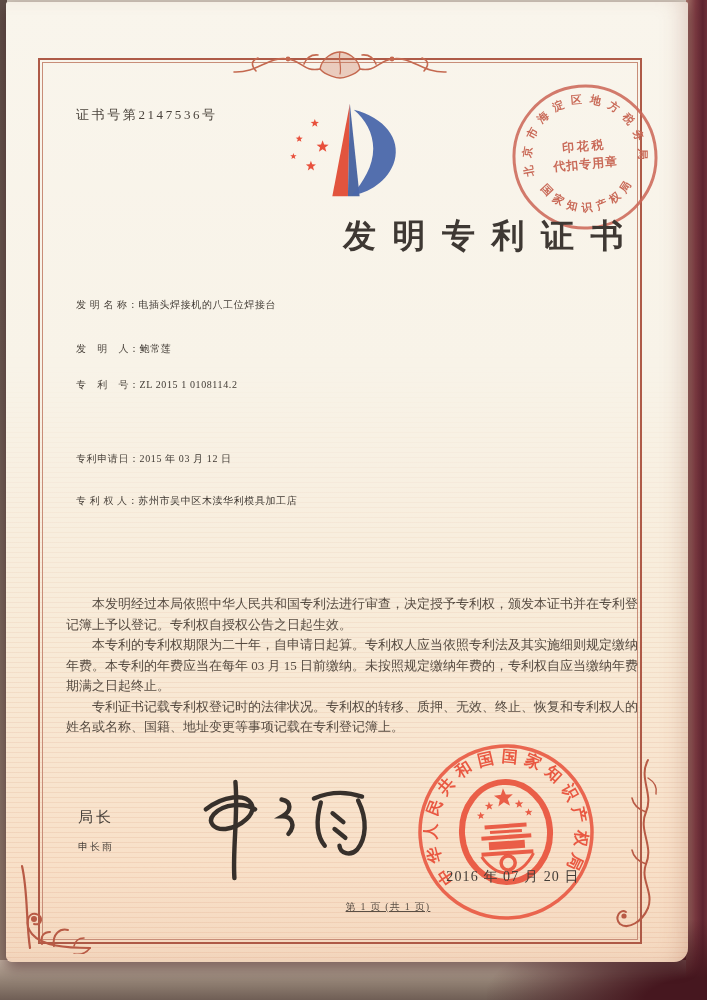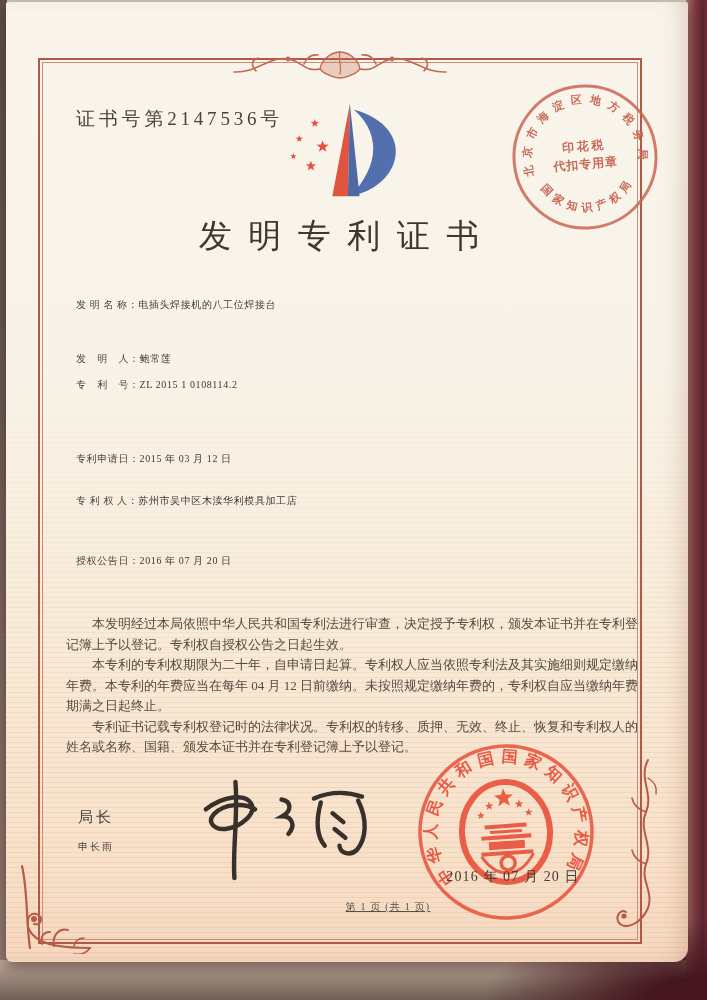--- a/index.html
+++ b/index.html
@@ -29,33 +29,33 @@
     border-radius:2px 2px 14px 6px;
   }
   .frame-outer{
     position:absolute;left:32px;top:56px;width:600px;height:882px;
     border:2px solid #ae5a47;
   }
   .frame-inner{position:absolute;inset:2px;border:1px solid #c88d78;}
 
   .ornament{position:absolute;pointer-events:none;}
 
-  .cert-no{position:absolute;left:70px;top:104px;font-size:19px;letter-spacing:.2em;color:#4a433c;}
+  .cert-no{position:absolute;left:70px;top:104px;font-size:13px;letter-spacing:.2em;color:#4a433c;}
   .logo{position:absolute;left:264px;top:94px;}
   .title{
-    position:absolute;left:32px;top:212px;width:602px;text-align:center;
-    font-size:33px;font-weight:400;letter-spacing:.5em;padding-left:.5em;box-sizing:border-box;
+    position:absolute;left:32px;top:212px;width:602px;text-align:right;
+    font-size:33px;font-weight:700;letter-spacing:.5em;padding-left:.5em;box-sizing:border-box;
     color:#3e3833;
   }
   .field{position:absolute;left:70px;font-size:10px;color:#4b443d;letter-spacing:.06em;}
   .field .val{color:#3f3933;}
-  .f0{top:296px}.f1{top:350px}.f2{top:376px}.f3{top:450px}.f4{top:492px}.f5{top:552px}
+  .f0{top:296px}.f1{top:340px}.f2{top:376px}.f3{top:450px}.f4{top:492px}.f5{top:552px}
 
   .bodytext{
-    position:absolute;left:60px;top:612px;width:572px;
+    position:absolute;left:60px;top:592px;width:572px;
     font-size:13px;line-height:20.5px;color:#564b41;text-align:justify;
   }
   .bodytext p{margin:0;text-indent:2em;}
 
   .signoff-title{position:absolute;left:72px;top:806px;font-size:15px;letter-spacing:.2em;color:#463f39;font-family:Liberation Mono, monospace;}
   .signoff-name{position:absolute;left:72px;top:838px;font-size:10px;letter-spacing:.2em;color:#463f39;}
   .signature{position:absolute;left:170px;top:772px;}
 
   .issuer-seal{position:absolute;left:408px;top:738px;width:184px;height:184px;transform:rotate(-4deg);}
   .seal-date{
@@ -163,26 +163,25 @@
     <div class="tax-center tax-c2">代扣专用章</div>
   </div>
 
   <div class="title">发明专利证书</div>
 
   <div class="field f0"><span class="lab">发 明 名 称：</span><span class="val">电插头焊接机的八工位焊接台</span></div>
   <div class="field f1"><span class="lab">发　明　人：</span><span class="val">鲍常莲</span></div>
   <div class="field f2"><span class="lab">专　利　号：</span><span class="val">ZL 2015 1 0108114.2</span></div>
   <div class="field f3"><span class="lab">专利申请日：</span><span class="val">2015 年 03 月 12 日</span></div>
   <div class="field f4"><span class="lab">专 利 权 人：</span><span class="val">苏州市吴中区木渎华利模具加工店</span></div>
-  <div class="field f5"><span class="lab">授权公告日：</span><span class="val">2016 年 07 月 20 日</span></div>
 
   <div class="bodytext">
     <p>本发明经过本局依照中华人民共和国专利法进行审查，决定授予专利权，颁发本证书并在专利登记簿上予以登记。专利权自授权公告之日起生效。</p>
-    <p>本专利的专利权期限为二十年，自申请日起算。专利权人应当依照专利法及其实施细则规定缴纳年费。本专利的年费应当在每年 04 月 12 日前缴纳。未按照规定缴纳年费的，专利权自应当缴纳年费期满之日起终止。</p>
-    <p>专利证书记载专利权登记时的法律状况。专利权的转移、质押、无效、终止、恢复和专利权人的姓名或名称、国籍、颁发本证书并在专利登记簿上予以登记。</p>
+    <p>本专利的专利权期限为二十年，自申请日起算。专利权人应当依照专利法及其实施细则规定缴纳年费。本专利的年费应当在每年 03 月 15 日前缴纳。未按照规定缴纳年费的，专利权自应当缴纳年费期满之日起终止。</p>
+    <p>专利证书记载专利权登记时的法律状况。专利权的转移、质押、无效、终止、恢复和专利权人的姓名或名称、国籍、地址变更等事项记载在专利登记簿上。</p>
   </div>
 
   <div class="signoff-title">局长</div>
   <div class="signoff-name">申长雨</div>
 
   <svg class="signature" width="215" height="108" viewBox="0 0 210 110">
     <g stroke="#37302b" fill="none" stroke-width="4.5" stroke-linecap="round">
       <path d="M26,36 C44,22 66,20 72,30 C78,40 62,54 46,56 C34,57 27,49 34,41 C44,30 66,29 76,36"></path>
       <path d="M56,8 C59,40 53,76 55,106"></path>
       <path d="M103,26 C114,28 113,38 104,43 C113,43 118,52 110,61"></path>

